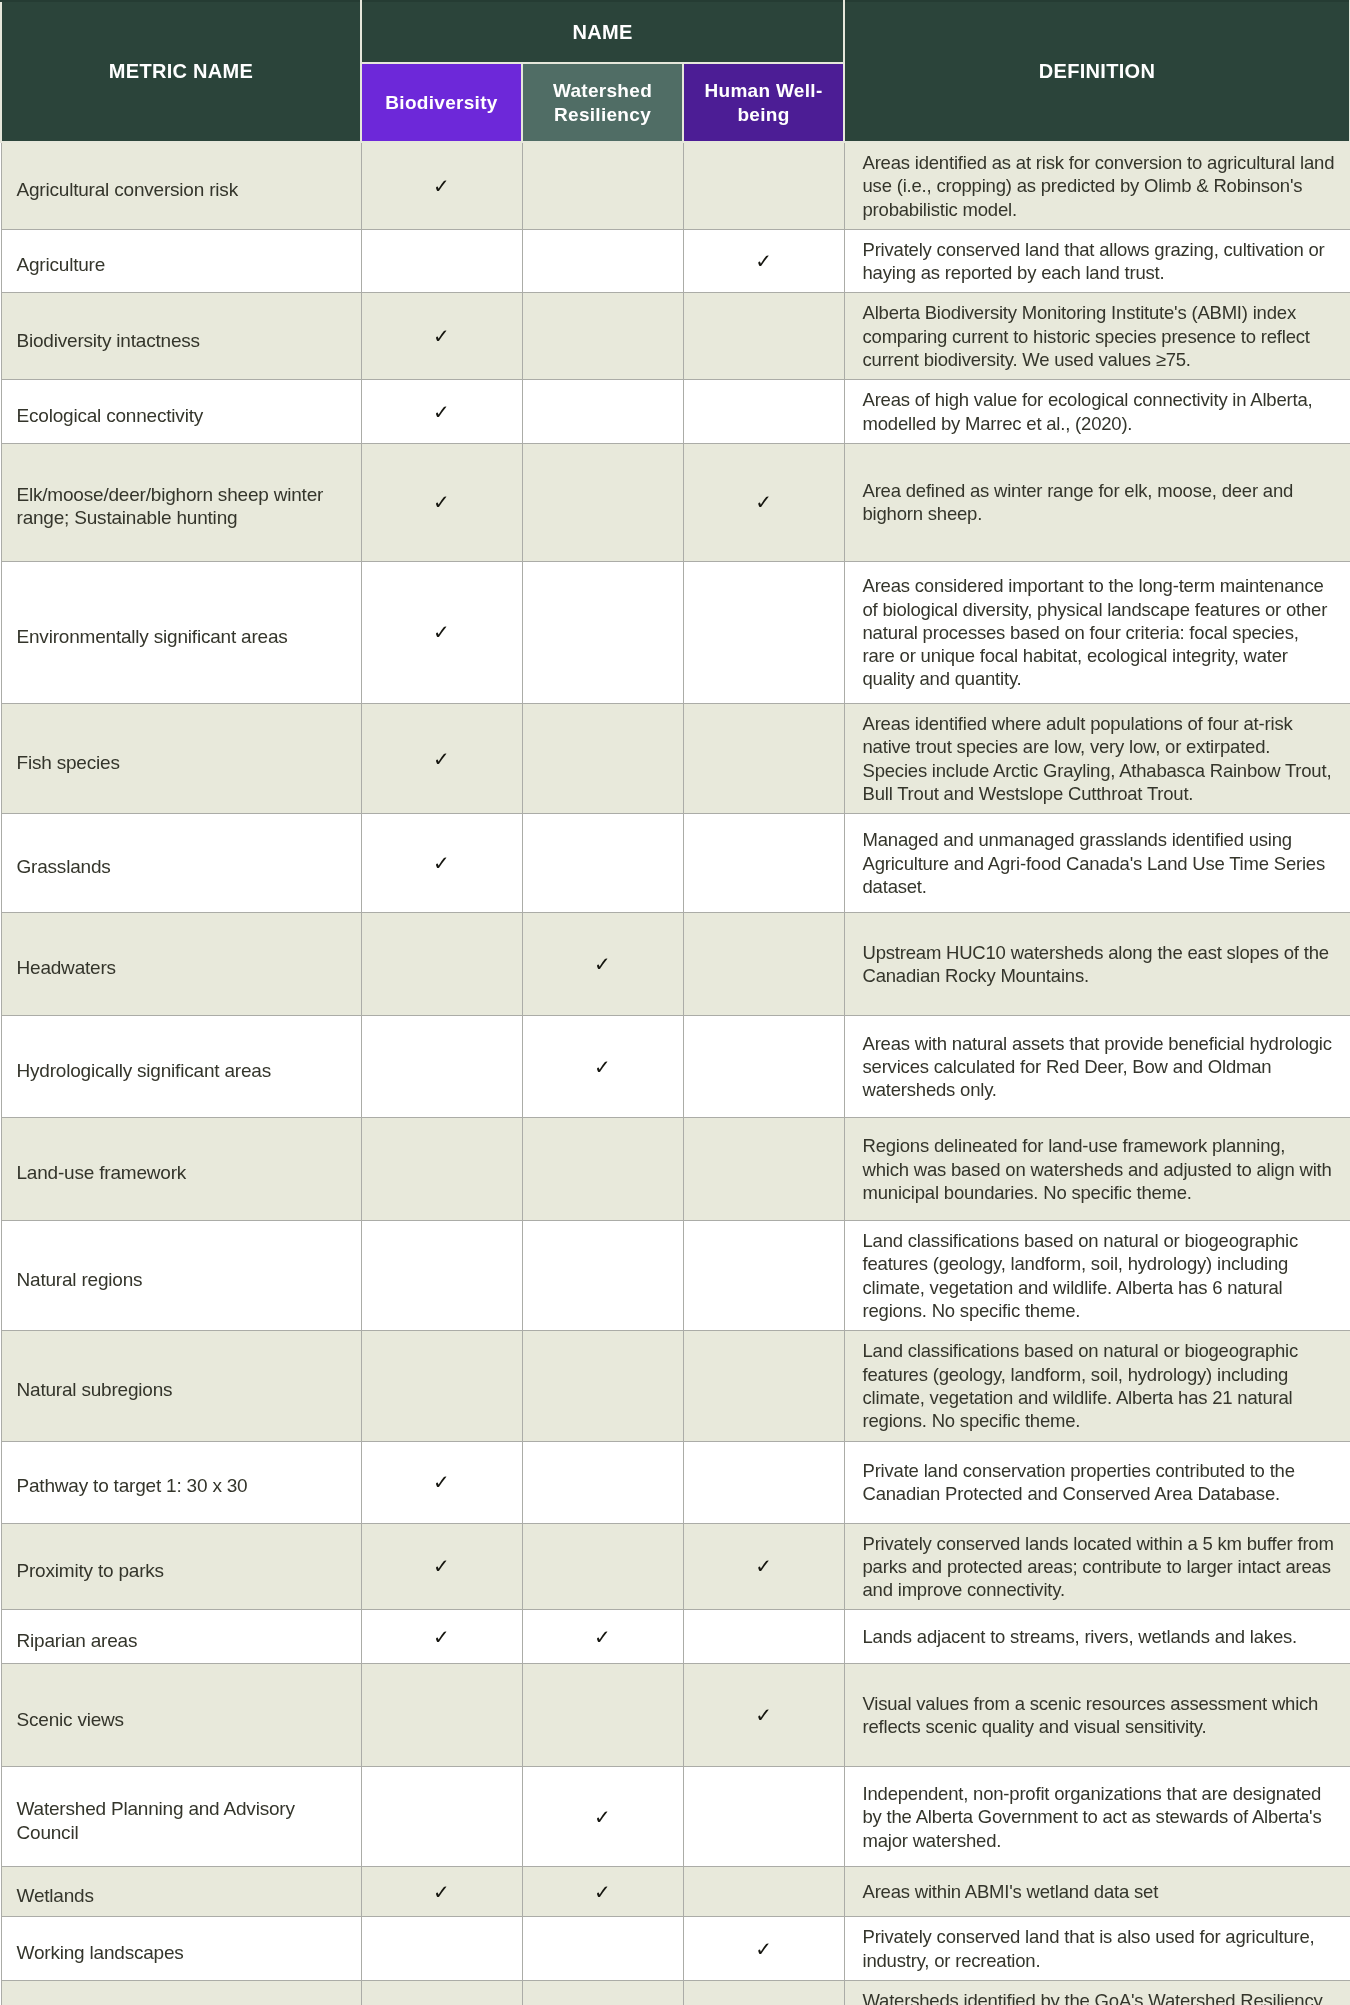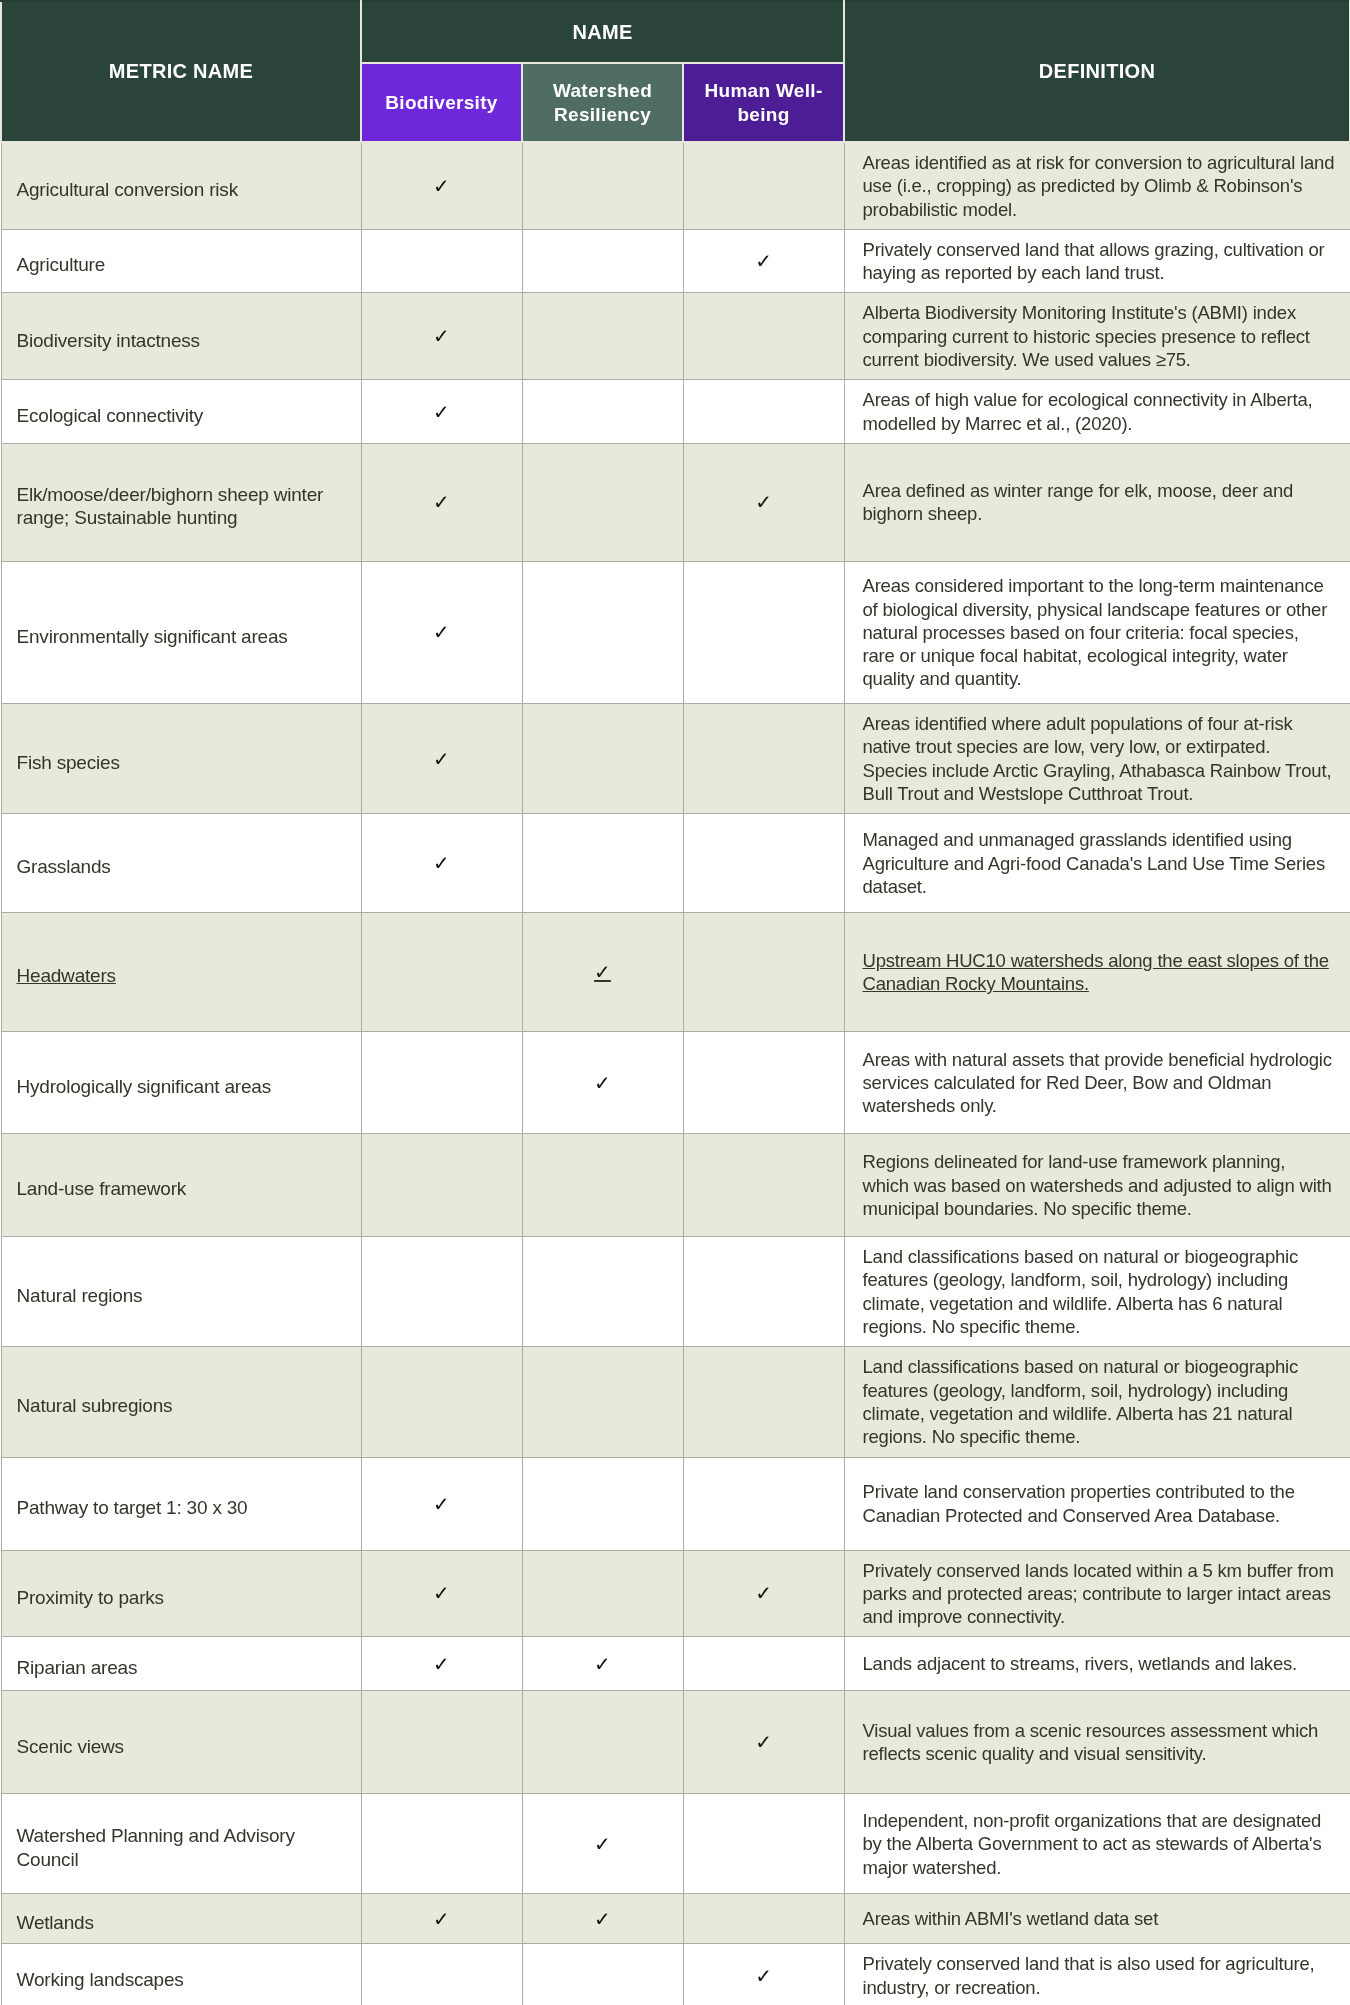--- a/index.html
+++ b/index.html
@@ -22,23 +22,23 @@
   tbody tr:nth-child(odd) td{background:#e8e9db;}
   tbody tr:nth-child(even) td{background:#ffffff;}
   td.metric{font-size:19px;line-height:1.25;padding:8px 14px 0 15px;letter-spacing:-0.2px;}
   td.check{text-align:center;font-size:20px;font-weight:bold;color:#15150f;}
   td.definition{font-size:18.5px;line-height:1.26;padding:8px 14px 8px 18px;letter-spacing:-0.2px;}
   
   tbody tr:nth-child(1){height:78px;}  tbody tr:nth-child(2){height:61px;}
   tbody tr:nth-child(3){height:77px;}  tbody tr:nth-child(4){height:61px;}
   tbody tr:nth-child(5){height:118px;} tbody tr:nth-child(6){height:142px;}
   tbody tr:nth-child(7){height:106px;} tbody tr:nth-child(8){height:99px;}
-  tbody tr:nth-child(9){height:119px;text-decoration:underline;} tbody tr:nth-child(10){height:102px;}
+  tbody tr:nth-child(9){height:103px;} tbody tr:nth-child(10){height:102px;}
   tbody tr:nth-child(11){height:103px;}tbody tr:nth-child(12){height:101px;}
-  tbody tr:nth-child(13){height:101px;}tbody tr:nth-child(14){height:93px;}
+  tbody tr:nth-child(13){height:101px;}tbody tr:nth-child(14){height:82px;}
   tbody tr:nth-child(15){height:83px;} tbody tr:nth-child(16){height:54px;}
   tbody tr:nth-child(17){height:103px;}tbody tr:nth-child(18){height:100px;}
   tbody tr:nth-child(19){height:50px;border-radius:15px;} tbody tr:nth-child(20){height:60px;}
   tbody tr:nth-child(21){height:90px;}
 </style>
 </head>
 <body>
 
 <div class="wrap">
   <table>

